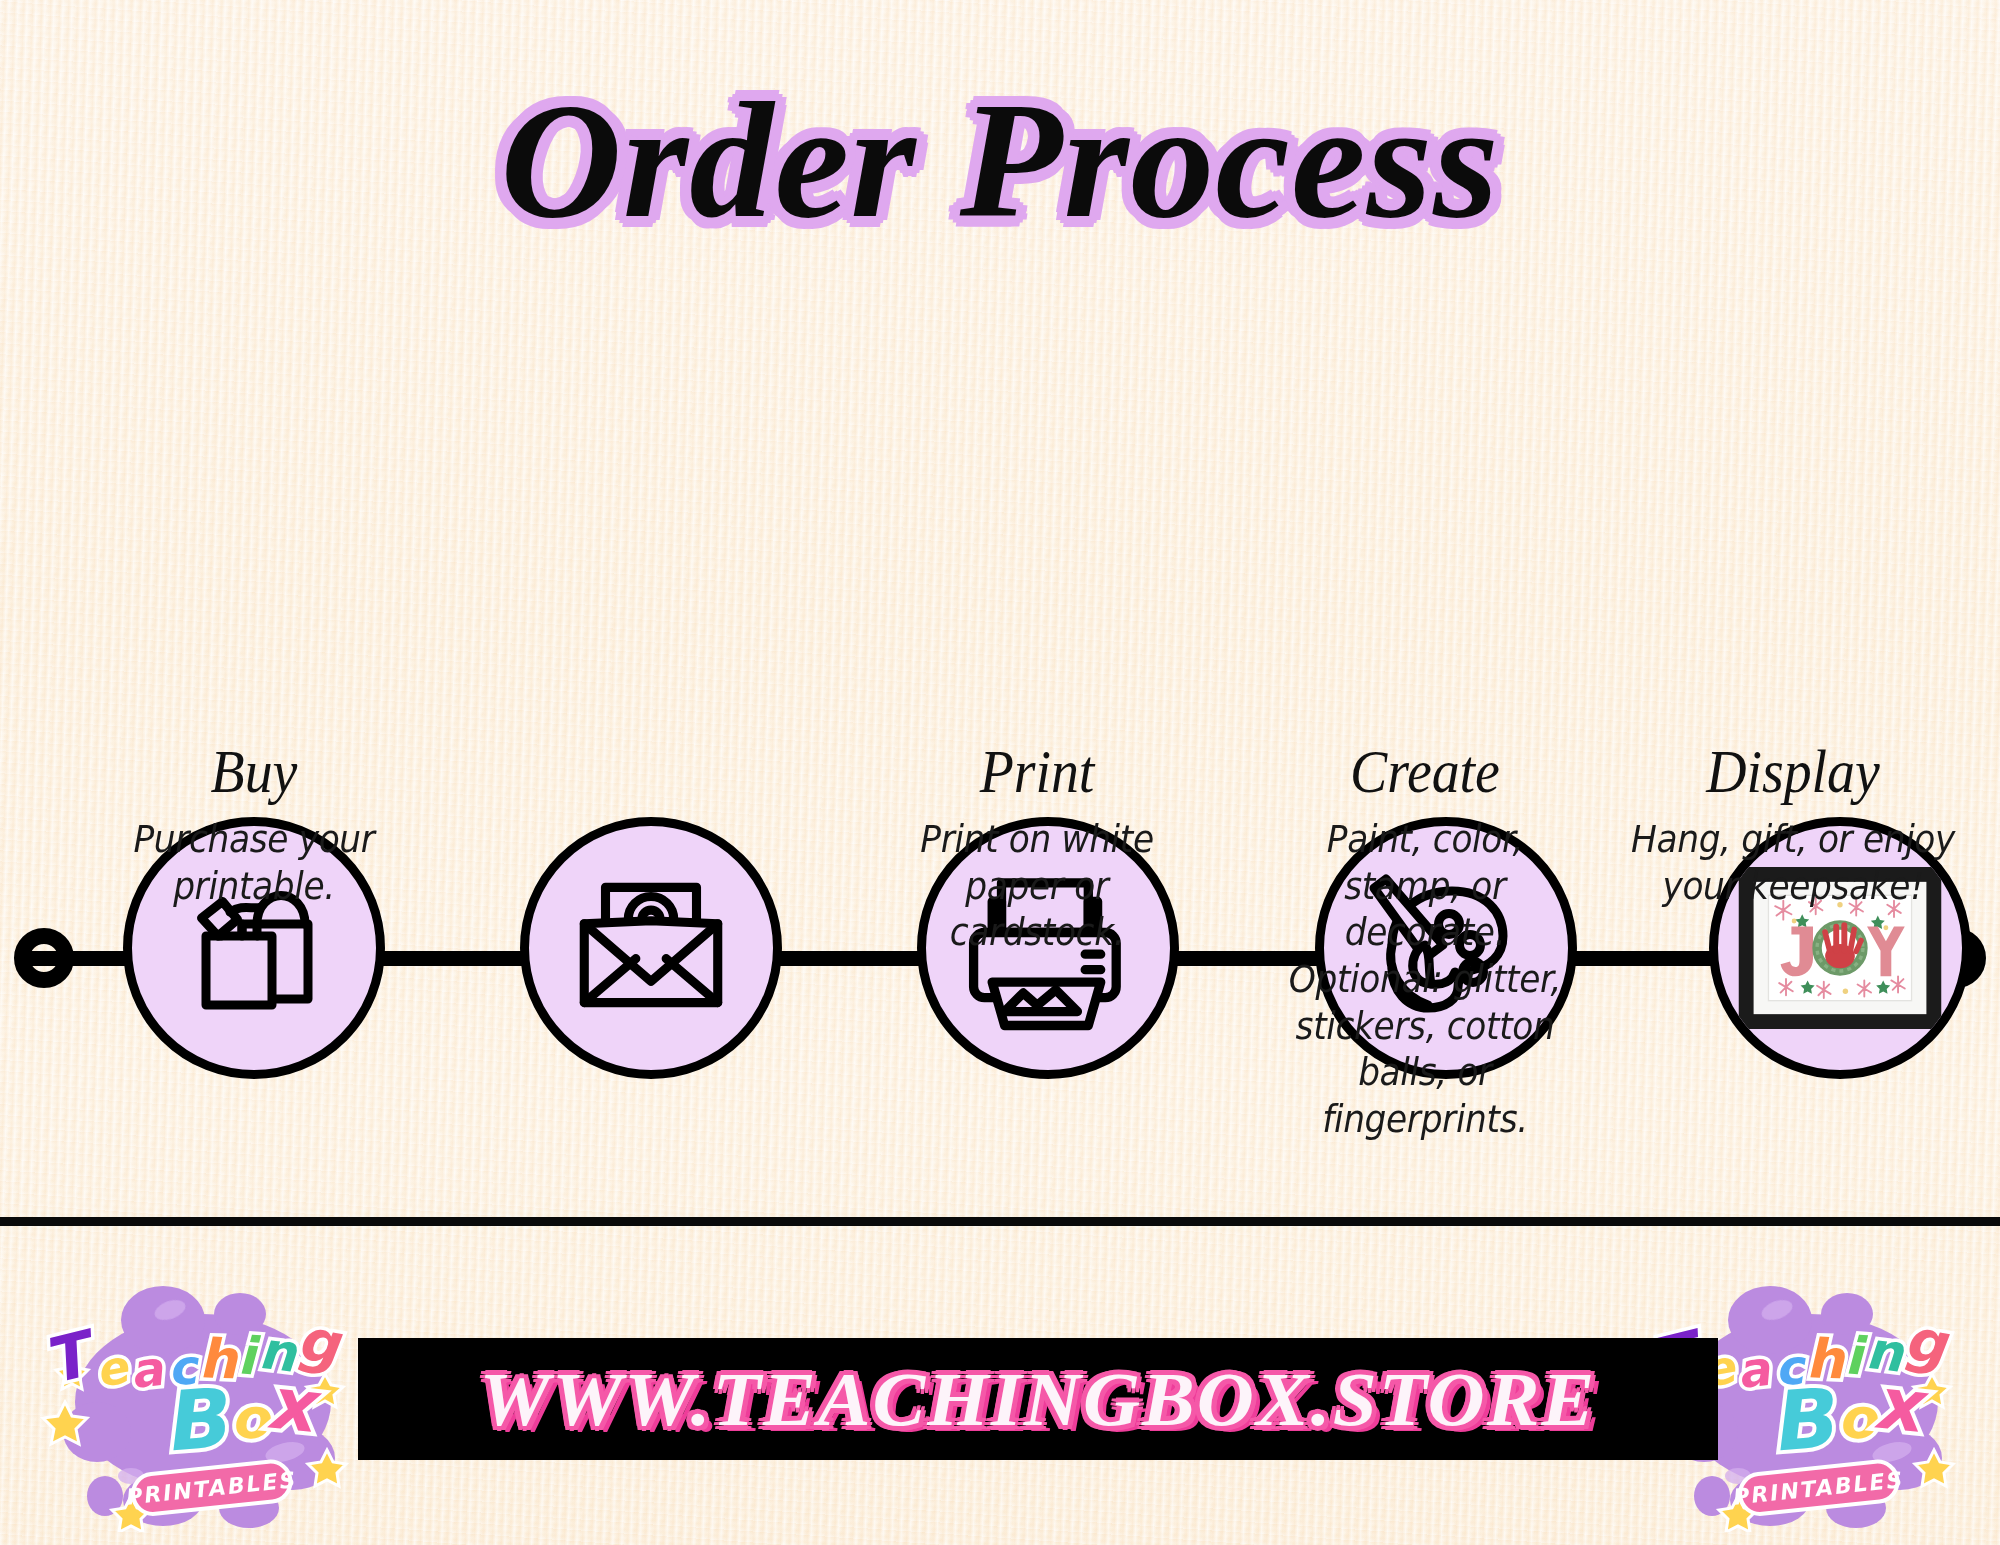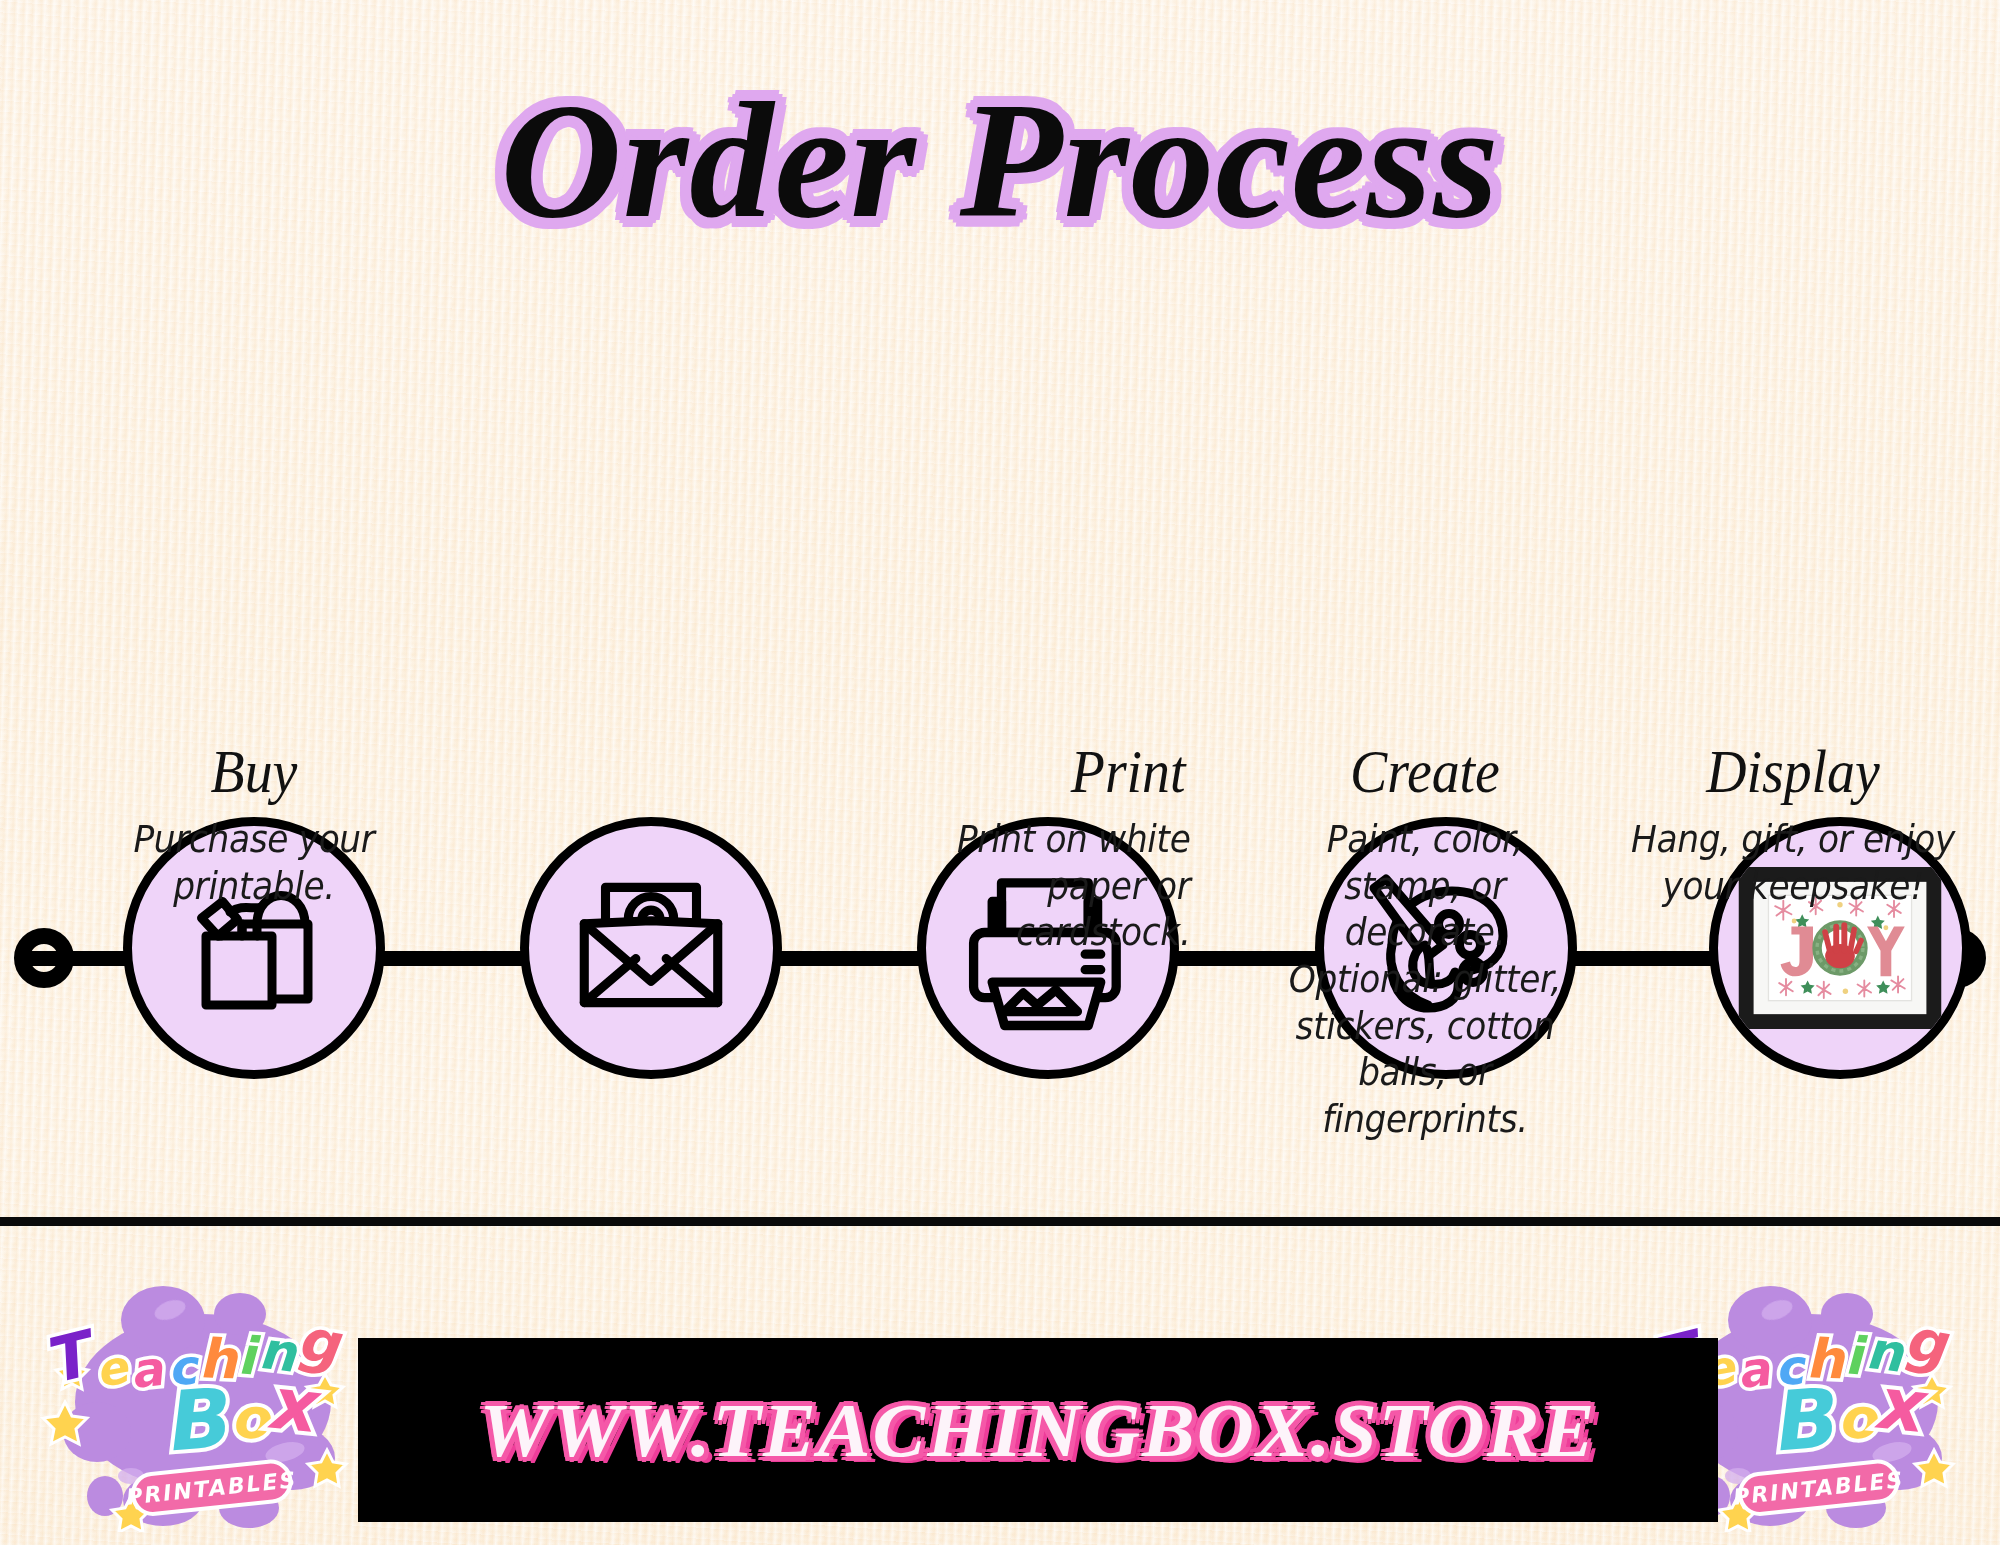--- a/index.html
+++ b/index.html
@@ -118,21 +118,21 @@
     left: 0; right: 0;
     top: 1217px;
     height: 9px;
     background: #0a0a0a;
   }
   #url-banner {
     position: absolute;
     left: 358px;
     top: 1338px;
     width: 1360px;
-    height: 184px;
+    height: 122px;
     background: #000;
     display: flex;
     align-items: center;
     justify-content: center;
   }
   #url-text {
     font-family: "Liberation Serif", serif;
     font-weight: bold;
     font-size: 76px;
     letter-spacing: 2px;
@@ -283,21 +283,21 @@
       </span>
     </div>
   </div>
 
   <div class="col" style="left:80px; width:348px;">
     <h2>Buy</h2>
     <p>Purchase your printable.</p>
   </div>
 
 
-  <div class="col tight" style="left:872px; width:330px;text-align:right;">
+  <div class="col tight" style="left:872px; width:330px;">
     <h2>Print</h2>
     <p>Print on white paper or cardstock.</p>
   </div>
 
   <div class="col tight" style="left:1255px; width:340px;">
     <h2>Create</h2>
     <p>Paint, color, stamp, or decorate. Optional: glitter, stickers, cotton balls, or fingerprints.</p>
   </div>
 
   <div class="col tight" style="left:1608px; width:370px;">

